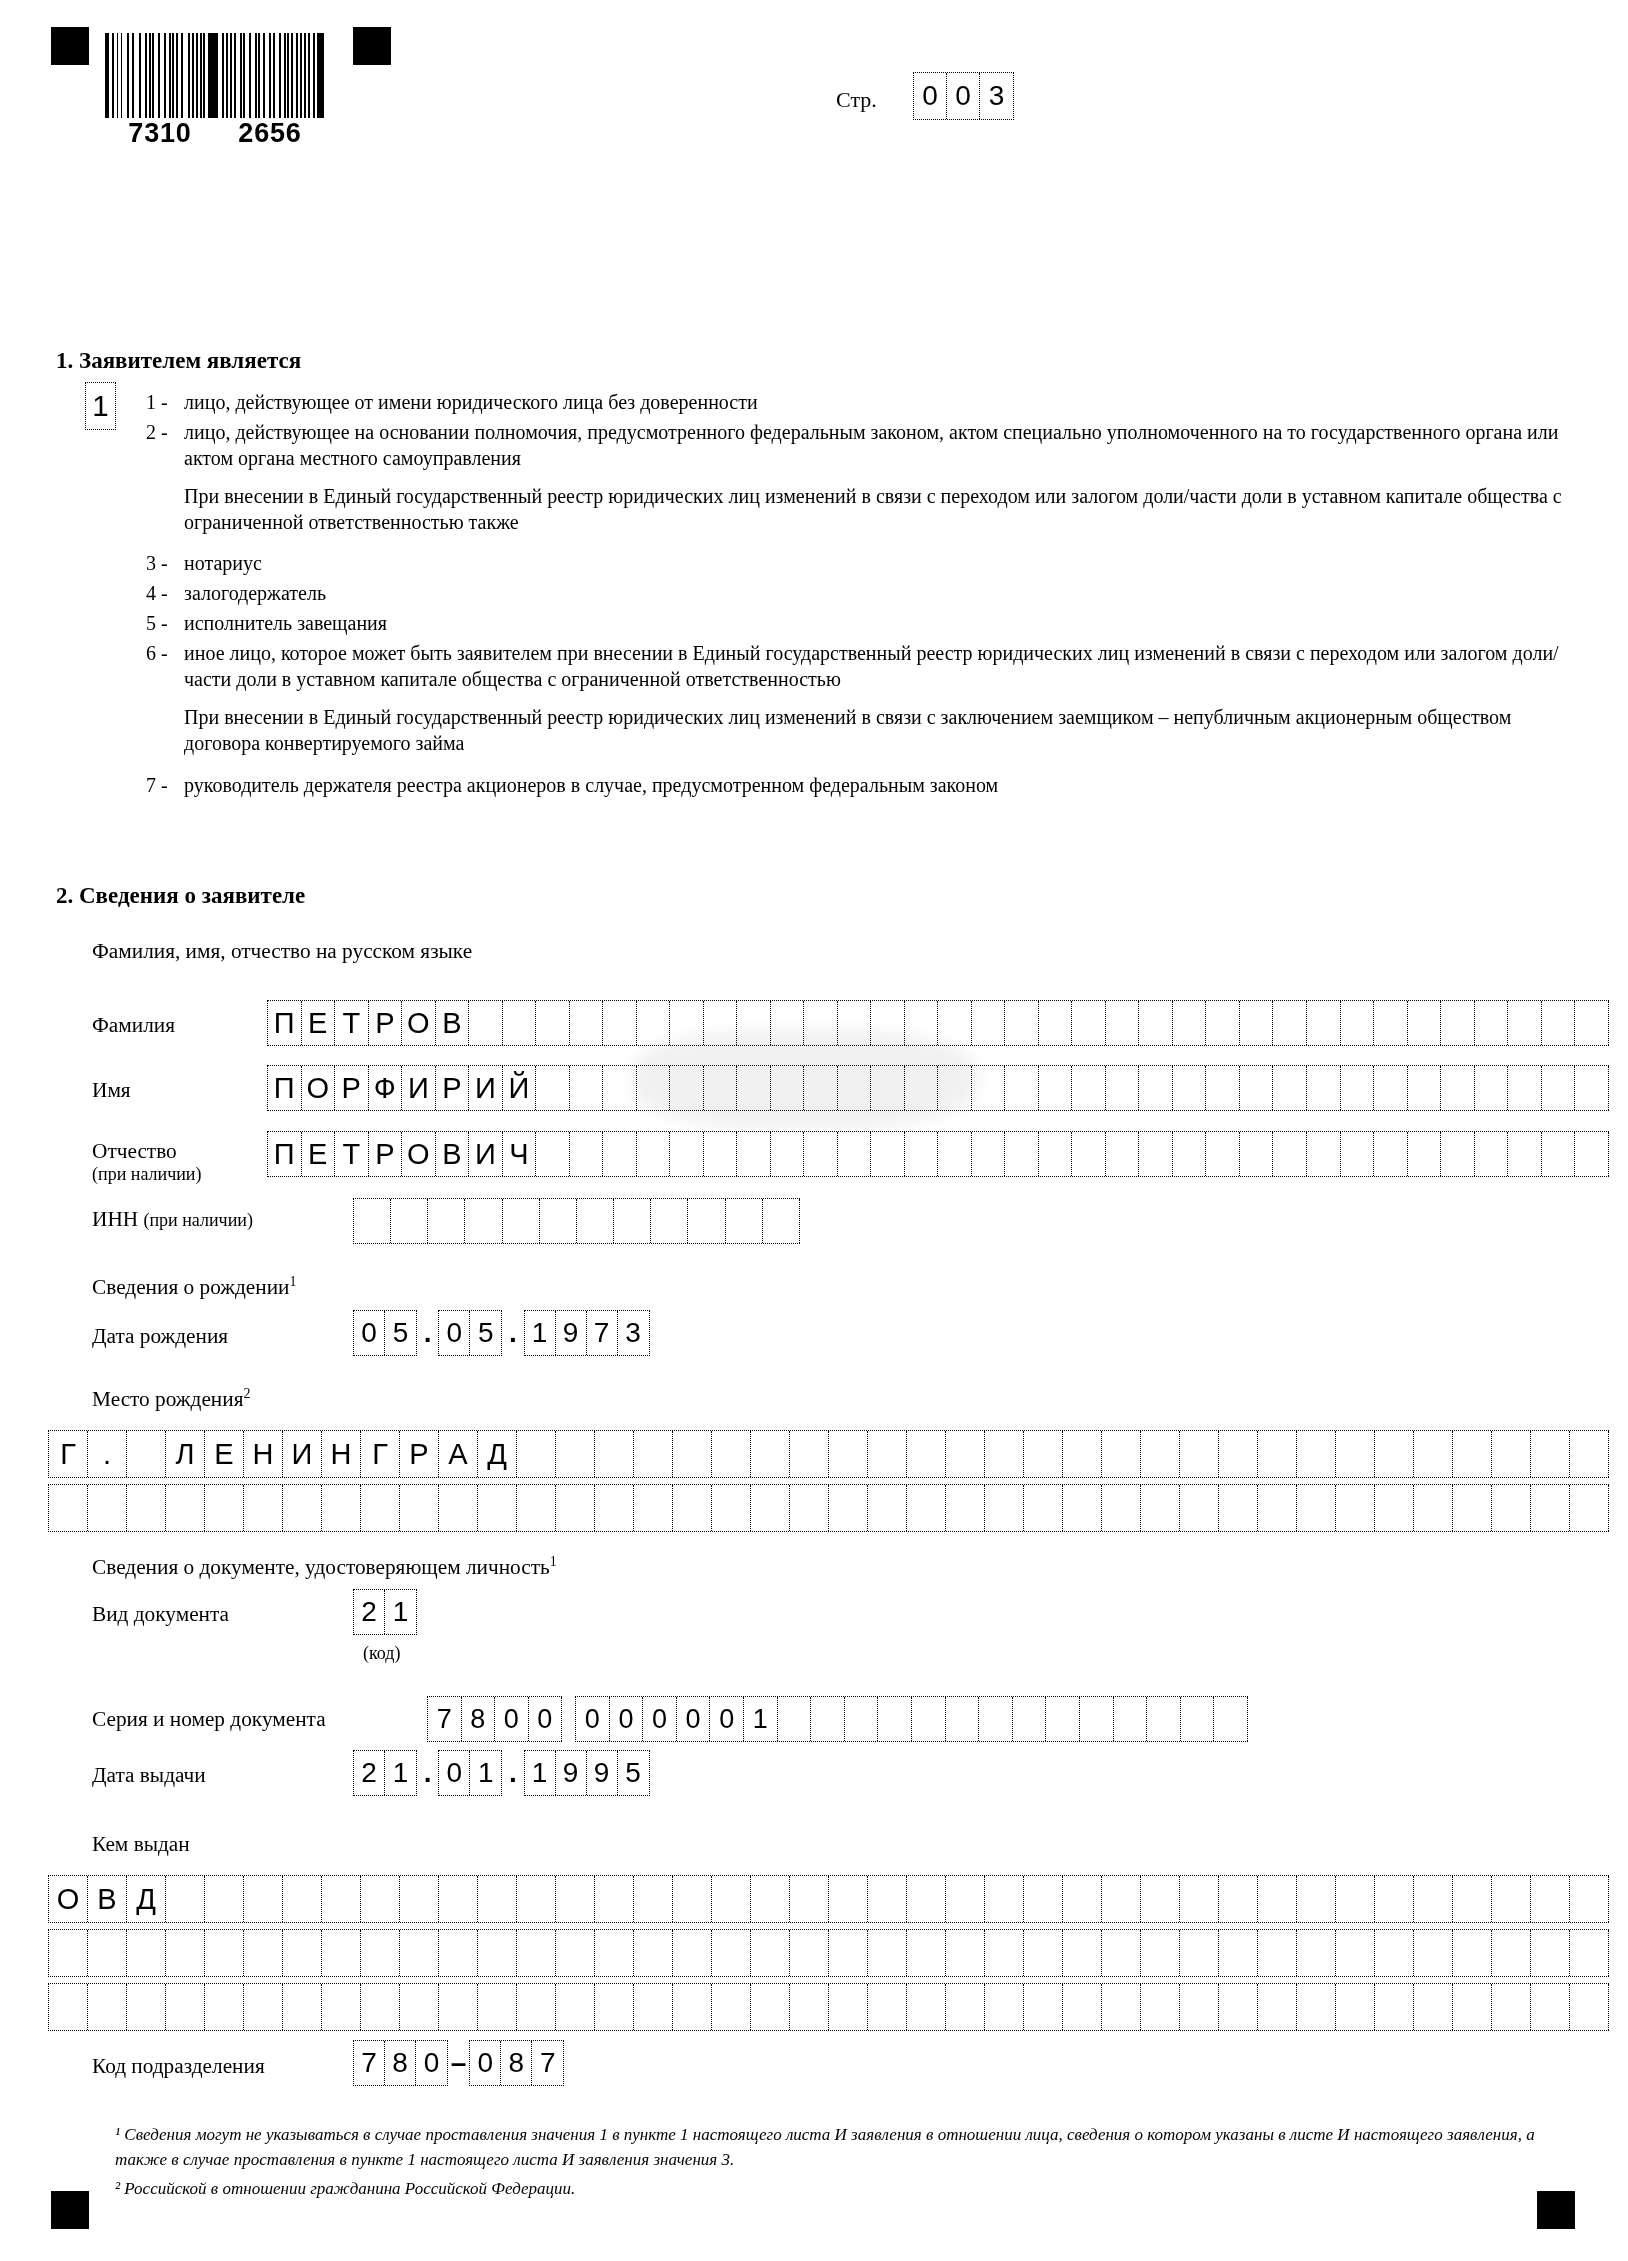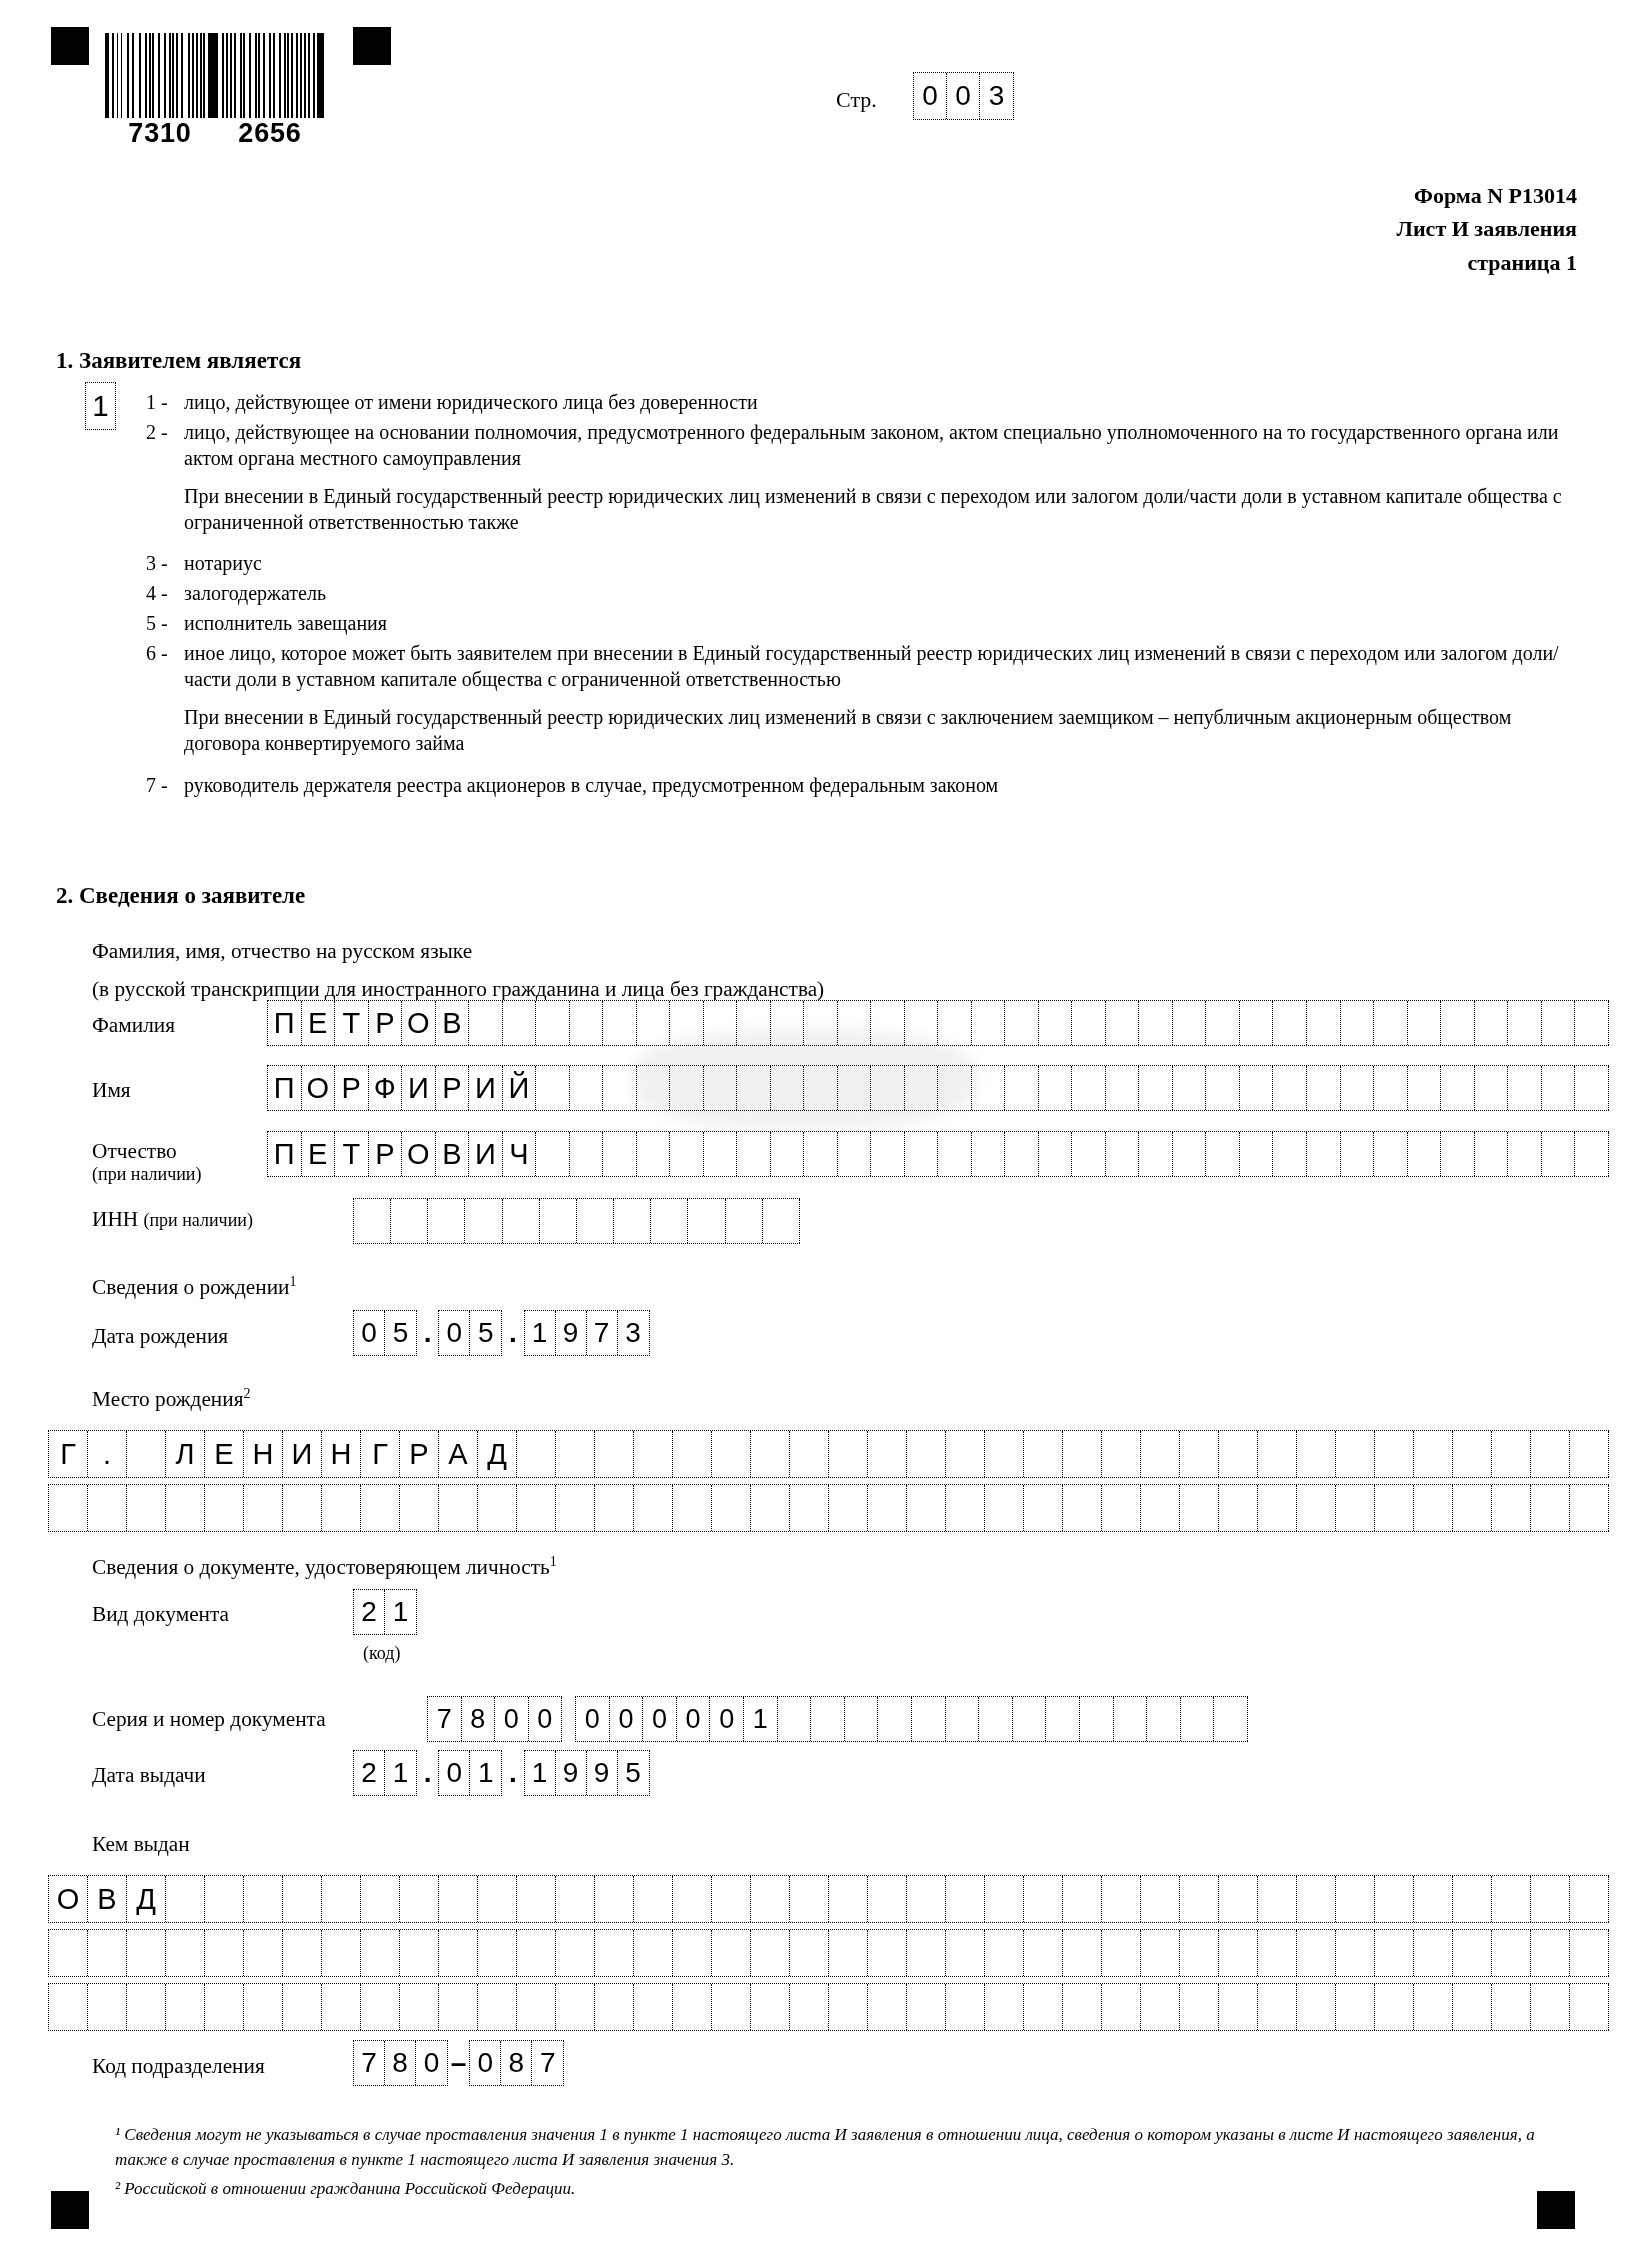--- a/index.html
+++ b/index.html
@@ -323,25 +323,20 @@
 
   <div class="page-num-label">Стр.</div>
   <div class="grp" style="left:913px; top:72px;">
     <div class="sub" style="height:48px;">
       <div class="c" style="width:33px;">0</div>
       <div class="c" style="width:33px;">0</div>
       <div class="c" style="width:33px;">3</div>
     </div>
   </div>
 
-  <div class="form-meta">
-    <div>Форма N Р13014</div>
-    <div>Лист И заявления</div>
-    <div>страница 1</div>
-  </div>
 
 
   <div class="sec-head" style="top:348px;">1. Заявителем является</div>
 
   <div class="cellbox applicant-box">1</div>
 
   <div class="opts">
     <div class="opt-row">
       <div class="opt-num">1 -</div>
       <div class="opt-txt">лицо, действующее от имени юридического лица без доверенности</div>
@@ -370,21 +365,20 @@
     <div class="opt-note">При внесении в Единый государственный реестр юридических лиц изменений в связи с заключением заемщиком – непубличным акционерным обществом договора конвертируемого займа</div>
     <div class="opt-row">
       <div class="opt-num">7 -</div>
       <div class="opt-txt">руководитель держателя реестра акционеров в случае, предусмотренном федеральным законом</div>
     </div>
   </div>
 
   <div class="sec-head" style="top:883px;">2. Сведения о заявителе</div>
 
   <div class="flabel" style="left:92px; top:939px;">Фамилия, имя, отчество на русском языке</div>
-  <div class="flabel" style="left:92px; top:977px;">(в русской транскрипции для иностранного гражданина и лица без гражданства)</div>
 
   <div class="flabel" style="left:92px; top:1013px;">Фамилия</div>
   <div class="grid tall" id="grid-surname" style="left:267px; top:1000px; width:1342px; height:46px;">
       <div class="c" style="width: 2.5%;">П</div>
       <div class="c" style="width: 2.5%;">Е</div>
       <div class="c" style="width: 2.5%;">Т</div>
       <div class="c" style="width: 2.5%;">Р</div>
       <div class="c" style="width: 2.5%;">О</div>
       <div class="c" style="width: 2.5%;">В</div>
       <div class="c" style="width: 2.5%;"></div>

